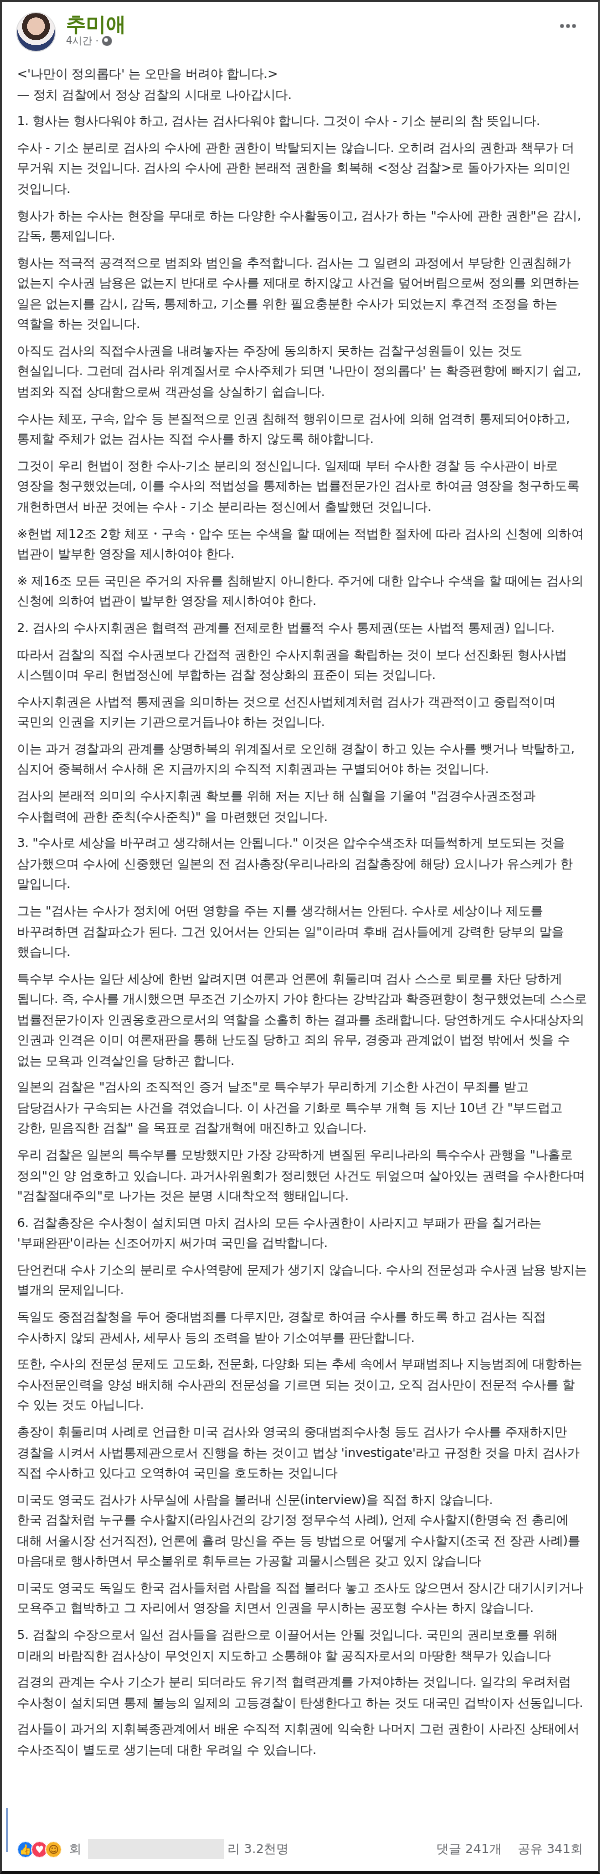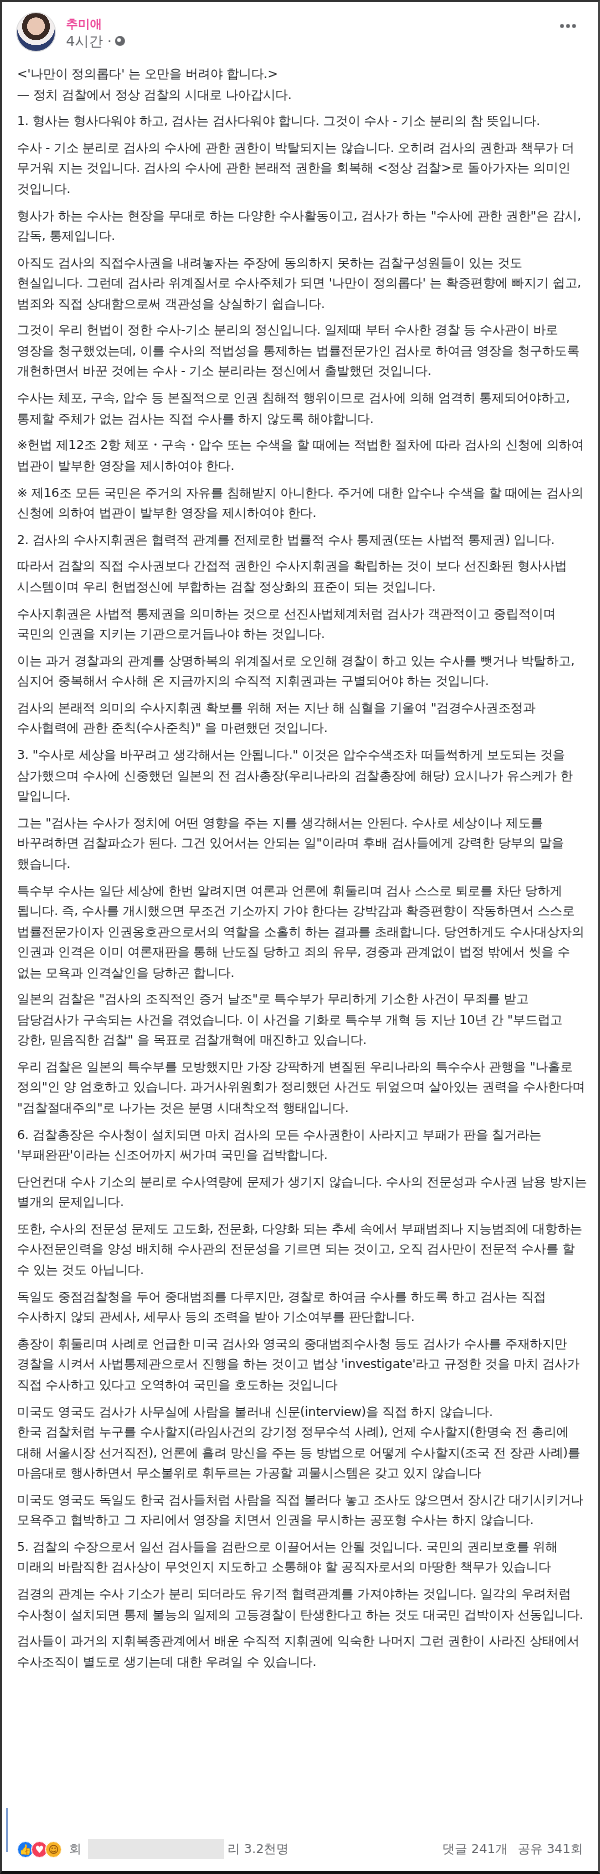--- a/index.html
+++ b/index.html
@@ -24,24 +24,24 @@
     display: flex; align-items: center;
   }
   .avatar {
     width: 40px; height: 40px; border-radius: 50%;
     background: radial-gradient(circle at 50% 35%, #e9c7b4 0 28%, #3a2a24 29% 44%, #f2eeee 45% 60%, #2d3d6d 61%);
     border: 1px solid #ddd;
     flex: 0 0 auto;
   }
   .meta { margin-left: 10px; }
   .author {
-    font-size: 12px; font-weight: bold; color: #ec4899; line-height: 18px;
+    font-size: 20px; font-weight: bold; color: #4d7c0f; line-height: 18px;
   }
   .time-line {
-    font-size: 14px; color: #65676b; line-height: 16px; display: flex; align-items: center;
+    font-size: 10px; color: #65676b; line-height: 16px; display: flex; align-items: center;
   }
   .globe-icon {
     display: inline-block; width: 10px; height: 10px; border-radius: 50%;
     background: #65676b; margin-left: 3px; position: relative;
   }
   .globe-icon::after {
     content: ""; position: absolute; left: 2px; top: 2px; width: 4px; height: 4px;
     border-radius: 50%; background: #fff;
   }
   .more-button {
@@ -74,21 +74,21 @@
     display: inline-flex; align-items: center; justify-content: center;
     font-size: 10px; color: #fff; margin-right: -3px;
   }
   .react.like { background: #1877f2; }
   .react.love { background: #f33e58; }
   .react.haha { background: #f7b125; color: #7a3b00; }
   .react-text { margin-left: 10px; display: flex; align-items: center; }
   .redact {
     display: inline-block; width: 136px; height: 20px; background: #e6e6e6; margin: 0 4px 0 6px;
   }
-  .counts { margin-left: auto; display: flex; gap: 10px; justify-content: space-between; }
+  .counts { margin-left: auto; display: flex; gap: 16px; justify-content: space-between; }
   .left-accent {
     position: absolute; left: 4px; top: 1806px; width: 2px; height: 44px; background: #7a9bd0;
   }
 </style>
 </head>
 <body>
 
 <div class="frame">
 
   <div class="header">
@@ -106,39 +106,40 @@
     <span></span>
       <span></span>
       <span></span>
   </div>
 
   <div class="content" id="post-body">
       <p>&lt;'나만이 정의롭다' 는 오만을 버려야 합니다.&gt;<br>— 정치 검찰에서 정상 검찰의 시대로 나아갑시다.</p>
       <p>1. 형사는 형사다워야 하고, 검사는 검사다워야 합니다. 그것이 수사 - 기소 분리의  참 뜻입니다.</p>
       <p>수사 - 기소 분리로 검사의 수사에 관한 권한이 박탈되지는 않습니다. 오히려 검사의 권한과 책무가 더 무거워 지는 것입니다. 검사의 수사에 관한  본래적 권한을 회복해 &lt;정상 검찰&gt;로 돌아가자는 의미인 것입니다.</p>
       <p>형사가 하는 수사는 현장을 무대로 하는 다양한 수사활동이고, 검사가 하는 "수사에 관한 권한"은 감시, 감독, 통제입니다.</p>
+      <p>형사는 적극적 공격적으로 범죄와 범인을 추적합니다. 검사는 그 일련의 과정에서 부당한 인권침해가 없는지 수사권 남용은 없는지 반대로 수사를 제대로 하지않고 사건을 덮어버림으로써 정의를 외면하는 일은 없는지를 감시, 감독, 통제하고, 기소를 위한 필요충분한 수사가 되었는지 후견적 조정을 하는 역할을 하는 것입니다.</p>
       <p>아직도 검사의 직접수사권을 내려놓자는 주장에 동의하지 못하는 검찰구성원들이 있는 것도 현실입니다. 그런데 검사라 위계질서로 수사주체가 되면  '나만이 정의롭다' 는 확증편향에 빠지기 쉽고, 범죄와 직접 상대함으로써 객관성을 상실하기 쉽습니다.</p>
+      <p>수사는 체포, 구속, 압수 등 본질적으로 인권 침해적 행위이므로 검사에 의해 엄격히 통제되어야하고, 통제할 주체가 없는 검사는 직접 수사를 하지 않도록 해야합니다.</p>
       <p>그것이 우리 헌법이 정한 수사-기소 분리의 정신입니다. 일제때 부터 수사한 경찰 등 수사관이 바로 영장을 청구했었는데,  이를 수사의 적법성을 통제하는 법률전문가인 검사로 하여금 영장을 청구하도록 개헌하면서 바꾼 것에는 수사 - 기소 분리라는 정신에서  출발했던 것입니다.</p>
-      <p>수사는 체포, 구속, 압수 등 본질적으로 인권 침해적 행위이므로 검사에 의해 엄격히 통제되어야하고, 통제할 주체가 없는 검사는 직접 수사를 하지 않도록 해야합니다.</p>
       <p>※헌법 제12조 2항 체포・구속・압수 또는 수색을 할 때에는 적법한 절차에 따라 검사의 신청에 의하여 법관이 발부한 영장을 제시하여야 한다.</p>
       <p>※ 제16조 모든 국민은 주거의 자유를 침해받지 아니한다. 주거에 대한 압수나 수색을 할 때에는 검사의 신청에 의하여 법관이 발부한 영장을 제시하여야 한다.</p>
       <p>2. 검사의 수사지휘권은 협력적 관계를 전제로한 법률적 수사 통제권(또는 사법적 통제권) 입니다.</p>
       <p>따라서 검찰의 직접 수사권보다 간접적 권한인 수사지휘권을 확립하는 것이 보다 선진화된 형사사법 시스템이며 우리 헌법정신에 부합하는 검찰 정상화의 표준이 되는 것입니다.</p>
       <p>수사지휘권은 사법적 통제권을 의미하는 것으로 선진사법체계처럼 검사가 객관적이고 중립적이며 국민의 인권을 지키는 기관으로거듭나야 하는 것입니다.</p>
       <p>이는 과거 경찰과의 관계를 상명하복의 위계질서로 오인해 경찰이 하고 있는 수사를 뺏거나 박탈하고, 심지어 중복해서 수사해 온 지금까지의 수직적 지휘권과는 구별되어야 하는 것입니다.</p>
       <p>검사의 본래적 의미의  수사지휘권 확보를 위해 저는 지난 해 심혈을 기울여 "검경수사권조정과 수사협력에 관한 준칙(수사준칙)" 을 마련했던 것입니다.</p>
       <p>3. "수사로 세상을 바꾸려고 생각해서는 안됩니다."  이것은 압수수색조차 떠들썩하게 보도되는 것을 삼가했으며 수사에 신중했던 일본의 전 검사총장(우리나라의 검찰총장에 해당) 요시나가 유스케가 한  말입니다.</p>
       <p>그는 "검사는 수사가 정치에 어떤 영향을 주는 지를 생각해서는 안된다. 수사로 세상이나 제도를 바꾸려하면 검찰파쇼가 된다. 그건 있어서는 안되는  일"이라며 후배 검사들에게 강력한 당부의 말을 했습니다.</p>
-      <p>특수부 수사는 일단 세상에 한번 알려지면 여론과 언론에 휘둘리며 검사 스스로 퇴로를 차단 당하게 됩니다. 즉, 수사를 개시했으면 무조건 기소까지 가야 한다는 강박감과 확증편향이 작동하면서 스스로 법률전문가이자 인권옹호관으로서의 역할을 소홀히 하는 결과를 초래합니다. 당연하게도 수사대상자의 인권과 인격은 이미 여론재판을 통해 난도질 당하고 죄의 유무, 경중과 관계없이 법정 밖에서 씻을 수 없는 모욕과 인격살인을 당하곤 합니다.</p>
+      <p>특수부 수사는 일단 세상에 한번 알려지면 여론과 언론에 휘둘리며 검사 스스로 퇴로를 차단 당하게 됩니다. 즉, 수사를 개시했으면 무조건 기소까지 가야 한다는 강박감과 확증편향이 청구했었는데 스스로 법률전문가이자 인권옹호관으로서의 역할을 소홀히 하는 결과를 초래합니다. 당연하게도 수사대상자의 인권과 인격은 이미 여론재판을 통해 난도질 당하고 죄의 유무, 경중과 관계없이 법정 밖에서 씻을 수 없는 모욕과 인격살인을 당하곤 합니다.</p>
       <p>일본의 검찰은 "검사의 조직적인 증거 날조"로 특수부가 무리하게 기소한 사건이 무죄를 받고 담당검사가 구속되는 사건을 겪었습니다. 이 사건을 기화로 특수부 개혁 등 지난 10년 간 "부드럽고 강한, 믿음직한 검찰" 을 목표로 검찰개혁에 매진하고 있습니다.</p>
       <p>우리 검찰은 일본의 특수부를 모방했지만 가장 강팍하게 변질된 우리나라의 특수수사 관행을 "나홀로 정의"인 양 엄호하고 있습니다. 과거사위원회가 정리했던 사건도 뒤엎으며 살아있는 권력을 수사한다며 "검찰절대주의"로 나가는 것은 분명 시대착오적 행태입니다.</p>
       <p>6. 검찰총장은 수사청이 설치되면 마치 검사의 모든 수사권한이 사라지고 부패가 판을 칠거라는 '부패완판'이라는 신조어까지 써가며 국민을 겁박합니다.</p>
       <p>단언컨대 수사 기소의  분리로 수사역량에 문제가 생기지 않습니다. 수사의 전문성과 수사권 남용 방지는 별개의 문제입니다.</p>
+      <p>독일도 중점검찰청을 두어 중대범죄를 다루지만, 경찰로 하여금 수사를 하도록 하고 검사는 직접 수사하지 않되  관세사, 세무사 등의 조력을 받아 기소여부를 판단합니다.</p>
       <p>또한, 수사의 전문성 문제도 고도화, 전문화, 다양화 되는 추세 속에서 부패범죄나 지능범죄에 대항하는 수사전문인력을 양성 배치해 수사관의 전문성을 기르면 되는 것이고, 오직 검사만이 전문적 수사를 할 수 있는 것도 아닙니다.</p>
-      <p>독일도 중점검찰청을 두어 중대범죄를 다루지만, 경찰로 하여금 수사를 하도록 하고 검사는 직접 수사하지 않되  관세사, 세무사 등의 조력을 받아 기소여부를 판단합니다.</p>
       <p>총장이 휘둘리며 사례로 언급한  미국 검사와  영국의  중대범죄수사청 등도 검사가 수사를 주재하지만 경찰을 시켜서 사법통제관으로서 진행을 하는 것이고 법상 'investigate'라고 규정한 것을 마치 검사가 직접 수사하고 있다고 오역하여 국민을 호도하는 것입니다</p>
       <p>미국도 영국도 검사가 사무실에 사람을 불러내 신문(interview)을 직접 하지 않습니다.<br>한국 검찰처럼  누구를 수사할지(라임사건의 강기정 정무수석  사례), 언제 수사할지(한명숙 전 총리에 대해 서울시장 선거직전), 언론에 흘려 망신을 주는 등 방법으로 어떻게 수사할지(조국 전 장관 사례)를 마음대로 행사하면서  무소불위로 휘두르는  가공할 괴물시스템은 갖고 있지 않습니다</p>
       <p>미국도 영국도 독일도 한국 검사들처럼 사람을 직접 불러다 놓고 조사도 않으면서 장시간 대기시키거나  모욕주고 협박하고 그 자리에서 영장을 치면서 인권을 무시하는 공포형 수사는 하지 않습니다.</p>
       <p>5. 검찰의 수장으로서 일선 검사들을 검란으로 이끌어서는 안될 것입니다. 국민의 권리보호를 위해 미래의 바람직한 검사상이 무엇인지 지도하고 소통해야 할 공직자로서의 마땅한 책무가 있습니다</p>
       <p>검경의 관계는 수사 기소가 분리 되더라도 유기적 협력관계를 가져야하는 것입니다. 일각의 우려처럼 수사청이 설치되면 통제 불능의 일제의 고등경찰이 탄생한다고 하는 것도 대국민 겁박이자 선동입니다.</p>
       <p>검사들이 과거의  지휘복종관계에서 배운 수직적 지휘권에 익숙한 나머지 그런 권한이 사라진 상태에서 수사조직이 별도로 생기는데 대한 우려일 수 있습니다.</p>
     </div>
 
   <div class="left-accent"></div>
 

